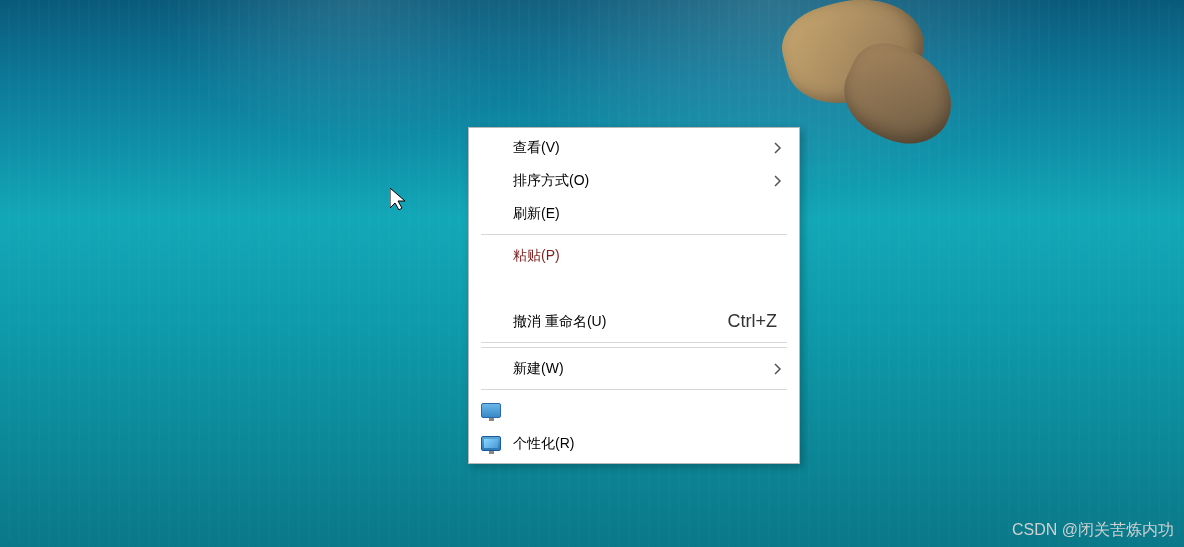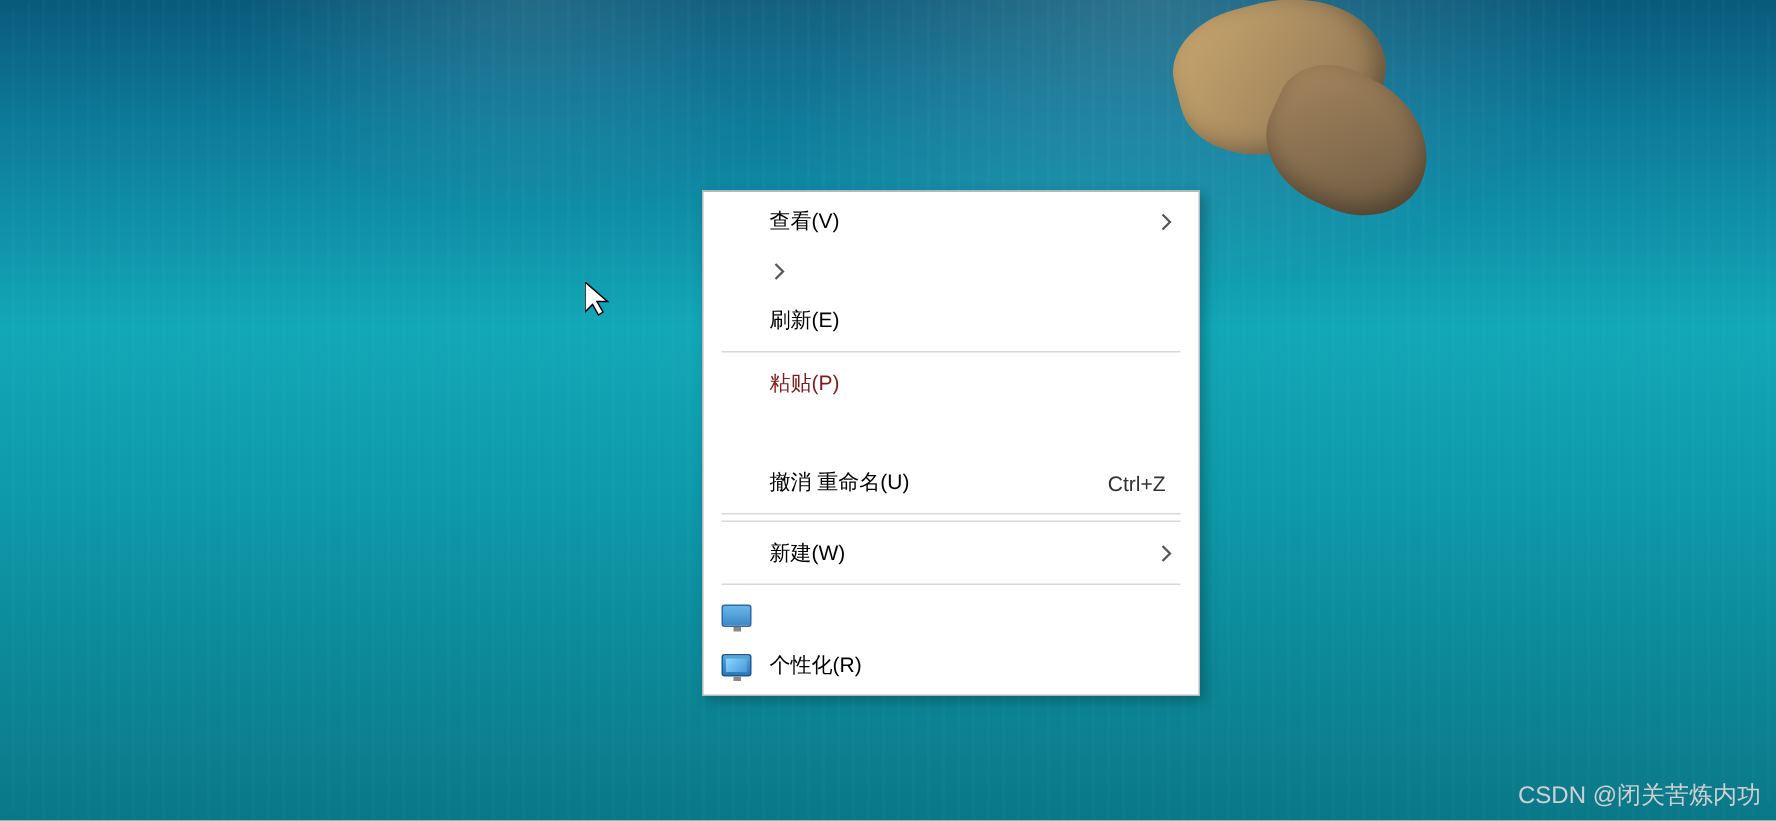--- a/index.html
+++ b/index.html
@@ -111,21 +111,21 @@
       justify-content: flex-start;
       flex-shrink: 0;
     }
 
     .menu-label {
       flex: 1;
       padding-left: 2px;
     }
 
     .menu-shortcut {
-      font-size: 14px;
+      font-size: 18px;
       color: #333;
       padding-right: 10px;
     }
 
     .menu-arrow {
       width: 18px;
       display: flex;
       justify-content: center;
       align-items: center;
       color: #555;
@@ -239,20 +239,21 @@
       <span class="menu-label">查看(V)</span>
       <span class="menu-arrow">
         <svg width="8" height="12" viewBox="0 0 8 12">
             <path d="M1 1 L6 6 L1 11" stroke="#555" stroke-width="1.5" fill="none"></path>
           </svg>
       </span>
     </div>
 
     <div class="menu-item">
       <span class="menu-icon"></span>
+      <span class="menu-label">排序方式(O)</span>
       <span class="menu-arrow">
         <svg width="8" height="12" viewBox="0 0 8 12">
             <path d="M1 1 L6 6 L1 11" stroke="#555" stroke-width="1.5" fill="none"></path>
           </svg>
       </span>
     </div>
 
     <div class="menu-item">
       <span class="menu-icon"></span>
       <span class="menu-label">刷新(E)</span>

